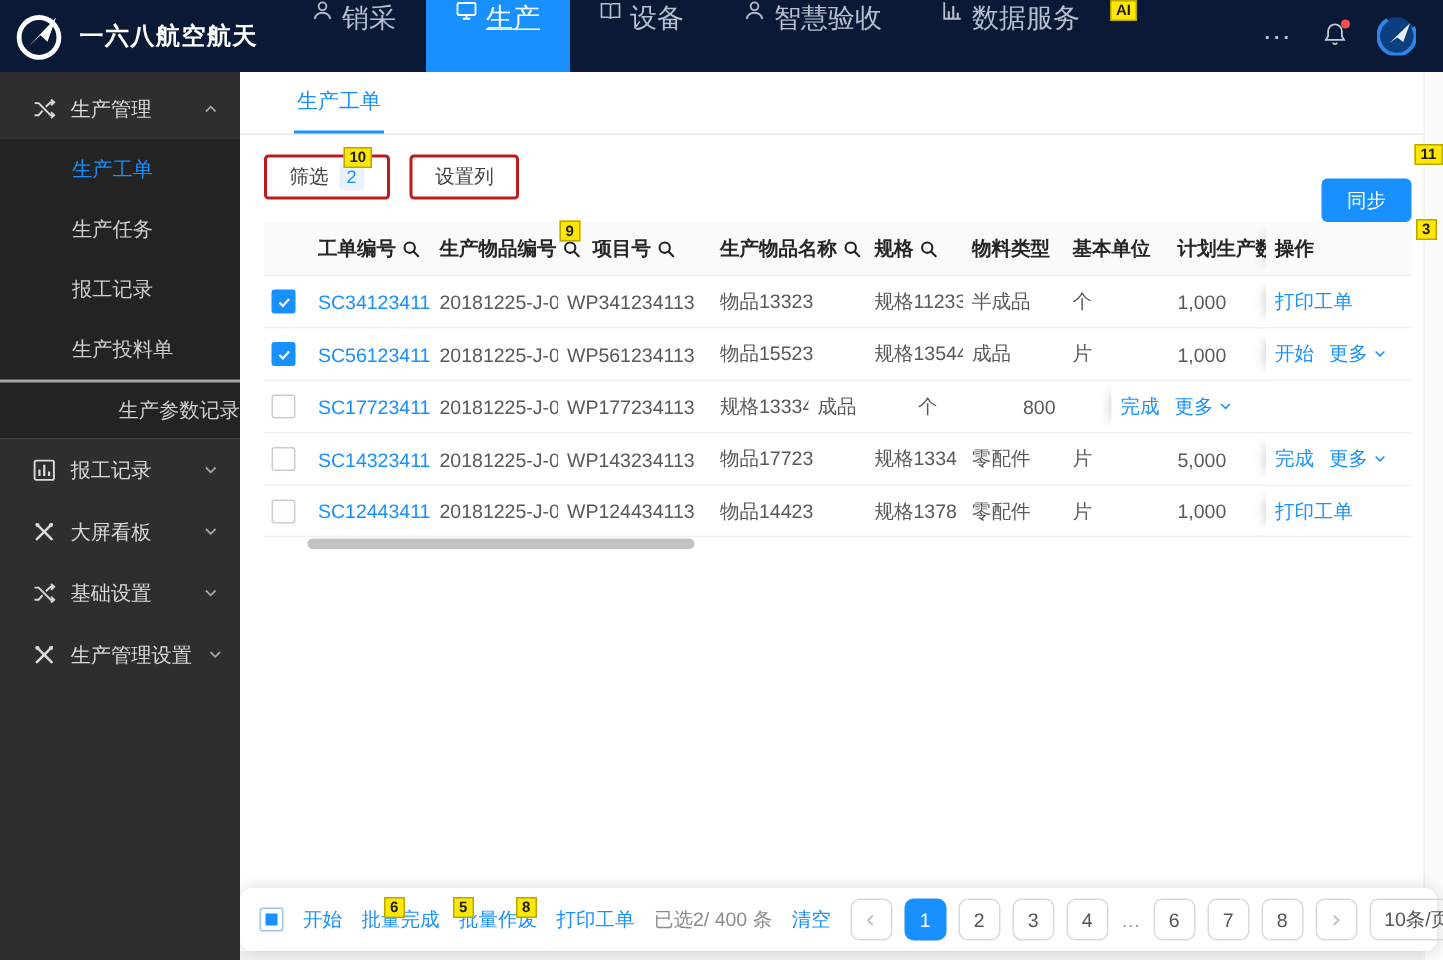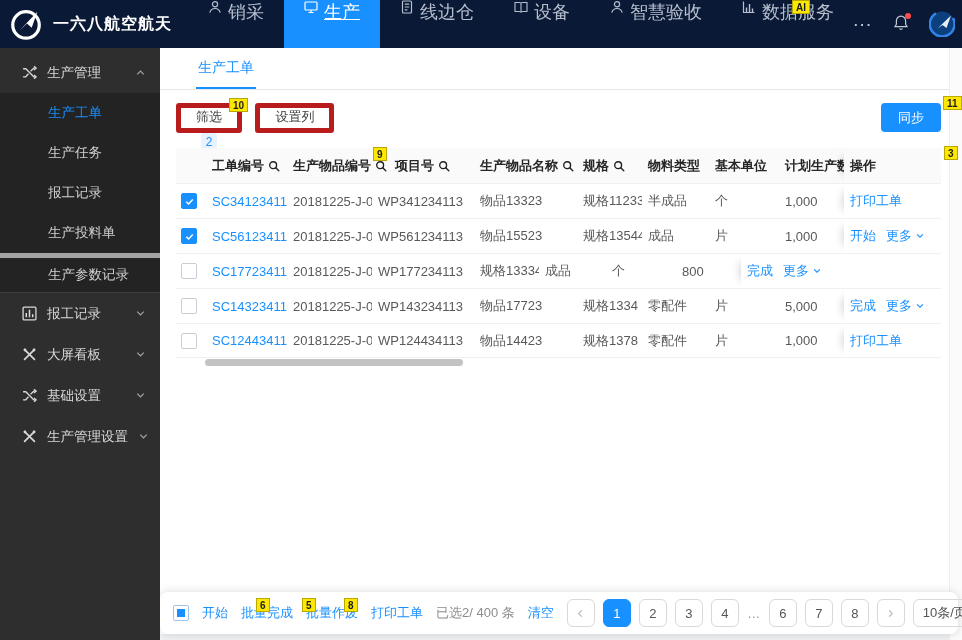--- a/index.html
+++ b/index.html
@@ -27,30 +27,30 @@
 
   
   .sidebar { position:absolute; top:48px; left:0; width:160px; bottom:0; background:#2e2e2e; z-index:20; color:#d9d9d9; font-size:13.5px; padding-top:4px; }
   .side-row { height:41px; display:flex; align-items:center; gap:10px; padding:0 14px 0 22px; cursor:pointer; white-space:nowrap; }
   .side-row .icon svg { width:15px; height:15px; }
   .side-row .chev { margin-left:auto; color:#a6a6a6; }
   .side-row .chev svg { width:11px; height:11px; }
   .side-sub { background:#232323; }
   .side-sub-item { height:40px; display:flex; align-items:center; padding-left:48px; cursor:pointer; color:#d0d0d0; }
   .side-sub-item.active { color:#1890ff; }
-  .side-sub-item.divided { border-top:5px solid #a3a3a3; border-bottom:1px solid #3c3c3c; }
+  .side-sub-item.divided { border-top:2px solid #a3a3a3; border-bottom:1px solid #3c3c3c;justify-content:flex-end; }
 
   
   .main { position:absolute; top:48px; left:160px; right:0; bottom:0; background:#fff; }
   .tabbar { height:42px; border-bottom:1px solid #e8e8e8; display:flex; padding-left:36px; }
   .tab { color:#1890ff; font-size:14px; display:flex; align-items:center; border-bottom:2px solid #1890ff; padding:0 2px; cursor:pointer; }
   .toolbar { position:relative; margin:13px 16px 0 16px; height:30px; }
-  .btn { display:inline-flex; align-items:center; gap:7px; border:5px solid #b91c1c; background:#fff; border-radius:3px; padding:0 15px; height:30px; font-size:13px; color:#404040; margin-right:9px; cursor:pointer;flex-direction:column; }
+  .btn { display:inline-flex; align-items:center; gap:7px; border:2px solid #b91c1c; background:#fff; border-radius:3px; padding:0 15px; height:30px; font-size:13px; color:#404040; margin-right:9px; cursor:pointer; }
   .badge-count { background:#e8f3ff; color:#1890ff; border-radius:3px; padding:0 5px; font-size:12px; height:18px; line-height:18px; }
-  .btn-primary { position:absolute; right:5px; top:0; display:inline-flex; align-items:center; background:#1890ff; border:none; color:#fff; height:29px; padding:0 17px; border-radius:4px; font-size:13px; cursor:pointer;text-align:right; }
+  .btn-primary { position:absolute; right:5px; top:16px; display:inline-flex; align-items:center; background:#1890ff; border:none; color:#fff; height:29px; padding:0 17px; border-radius:4px; font-size:13px; cursor:pointer;text-align:right; }
 
   
   .table { margin:15px 16px 0 16px; width:765px; font-size:13px; position:relative; }
   .t-head { display:flex; background:#fafafa; height:35px; align-items:stretch; font-weight:700; color:#262626; }
   .t-row { display:flex; height:35px; align-items:stretch; border-top:1px solid #f0f0f0; color:#595959; background:#fff; }
   .t-row:last-of-type { border-bottom:1px solid #f0f0f0; }
   .cell { display:flex; align-items:center; padding-left:6px; padding-right:4px; overflow:hidden; white-space:nowrap; }
   .c0{width:30px; justify-content:center; padding-left:0;}
   .c1{width:81px;} .c2{width:85px;} .c3{width:102px;} .c4{width:103px;}
   .c5{width:65px;} .c6{width:67px;} .c7{width:70px;} .c8{width:65px;}
@@ -115,29 +115,20 @@
           <svg viewBox="0 0 14 14">
             <rect x="1" y="2" width="12" height="8" rx="1" fill="none" stroke="currentColor" stroke-width="1.2"></rect>
             <path d="M4.5 12.5h5M7 10v2.5" fill="none" stroke="currentColor" stroke-width="1.2"></path>
           </svg>
         </span>
         <span>生产</span>
       </div>
       <div class="nav-item">
         <span class="icon ">
           <svg viewBox="0 0 14 14">
-            <rect x="2.5" y="1" width="9" height="12" rx="1" fill="none" stroke="currentColor" stroke-width="1.2"></rect>
-            <path d="M4.8 4.2h4.4M4.8 7h4.4M4.8 9.8h2.6" stroke="currentColor" stroke-width="1.2"></path>
-          </svg>
-        </span>
-        <span>线边仓</span>
-      </div>
-      <div class="nav-item">
-        <span class="icon ">
-          <svg viewBox="0 0 14 14">
             <path d="M1 2.5h4.5c.8 0 1.5.6 1.5 1.2c0-.6.7-1.2 1.5-1.2H13v9H8.8c-.8 0-1.8.5-1.8 1c0-.5-1-1-1.8-1H1z" fill="none" stroke="currentColor" stroke-width="1.1"></path>
             <path d="M7 3.7v8.3" stroke="currentColor" stroke-width="1.1"></path>
           </svg>
         </span>
         <span>设备</span>
       </div>
       <div class="nav-item">
         <span class="icon ">
           <svg viewBox="0 0 14 14">
             <circle cx="7" cy="4.2" r="2.6" fill="none" stroke="currentColor" stroke-width="1.2"></circle>
@@ -524,21 +515,21 @@
         <span class="page-size">
           <span>10条/页</span>
         </span>
       </span>
   </div>
   <div class="bottom-strip"></div>
 </div>
 
 <div class="v-scroll"></div>
 <div id="annotations">
-    <span class="som" style="left: 792px; top: 0px;">AI</span>
+    <span class="som" style="left: 740px; top: 0px;">AI</span>
     <span class="som" style="left: 229px; top: 98px;">10</span>
     <span class="som" style="left: 373px; top: 147px;">9</span>
     <span class="som" style="left: 943px; top: 96px;">11</span>
     <span class="som" style="left: 944px; top: 146px;">3</span>
     <span class="som" style="left: 256px; top: 598px;">6</span>
     <span class="som" style="left: 302px; top: 598px;">5</span>
     <span class="som" style="left: 344px; top: 598px;">8</span>
   </div>
 
 </body></html>

